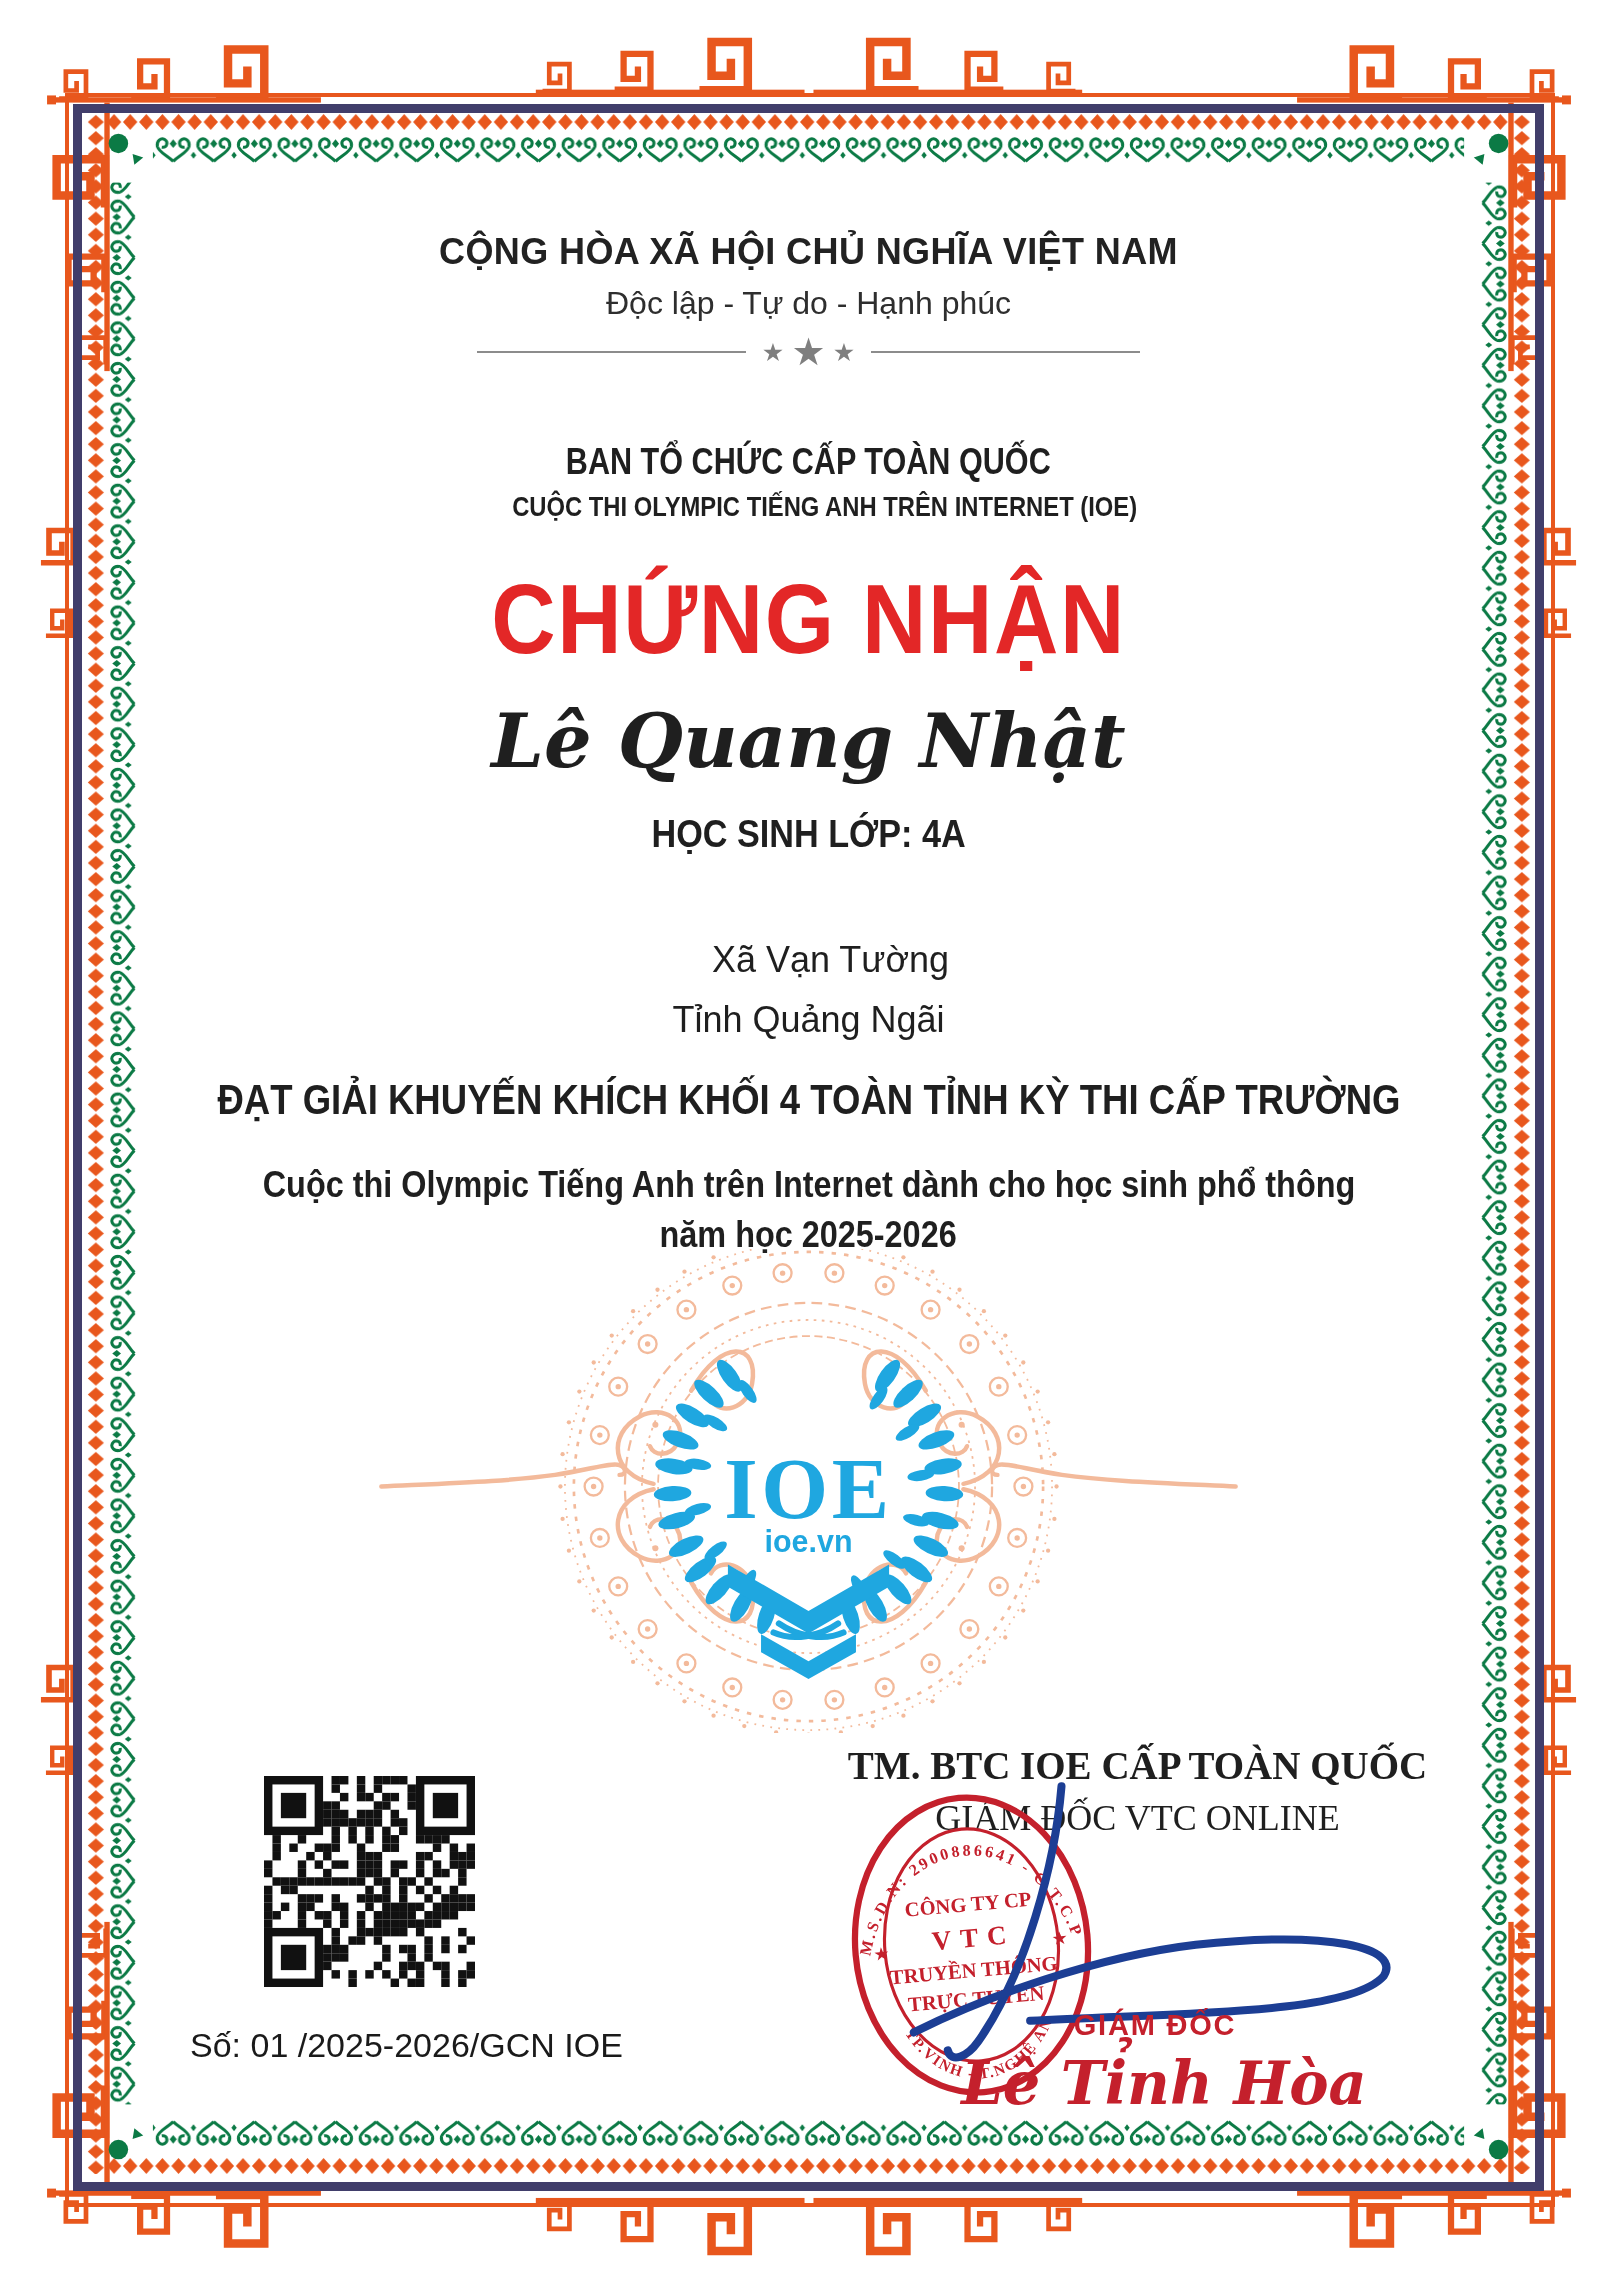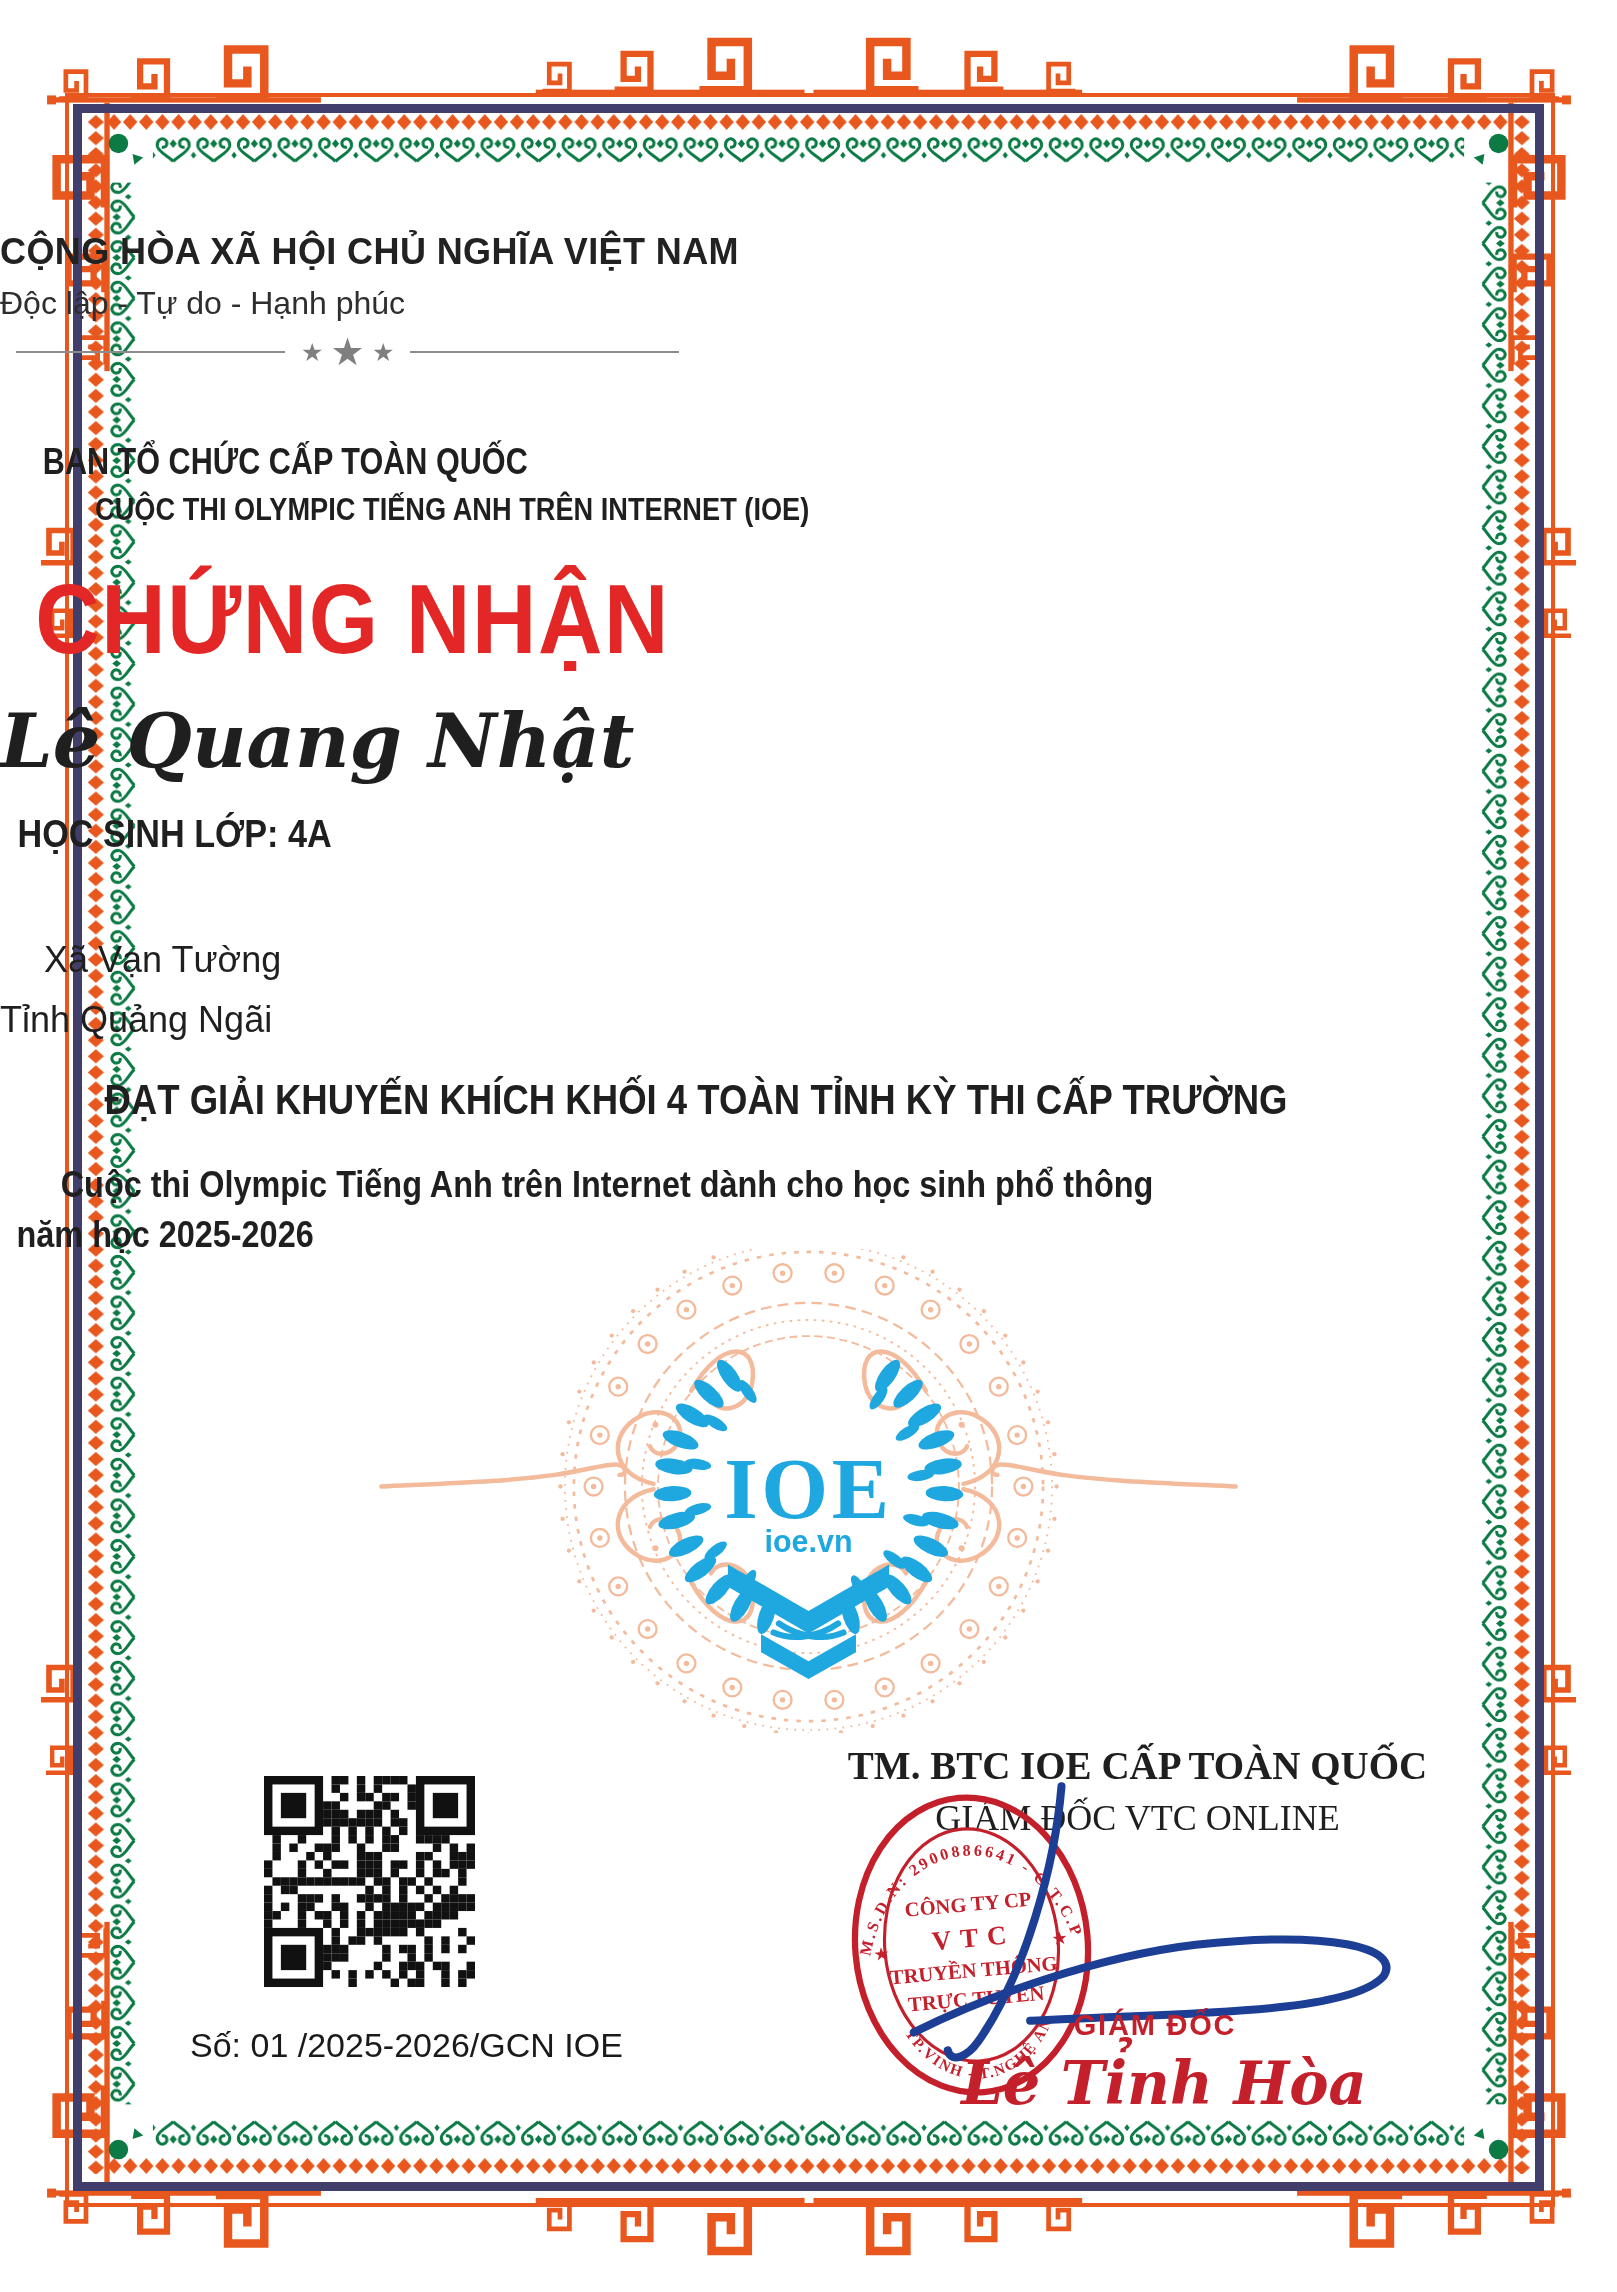--- a/index.html
+++ b/index.html
@@ -4,27 +4,27 @@
 <style>
   :root{
     --orange:#E8571D; --navy:#413E6B; --green:#0B7A45; --red:#E32727;
     --blue:#1FA7E0; --peach:#F3BA9B; --stamp:#C4202C; --sig:#1C3E94;
     --ink:#1F1F1F; --gray:#8C8C8C;
   }
   html,body{margin:0;padding:0;background:#fff;}
   .page{position:relative;width:1617px;height:2293px;background:#ffffff;overflow:hidden;
         font-family:"Liberation Sans",sans-serif;color:var(--ink);}
   .abs{position:absolute;}
-  .c{position:absolute;left:0;right:0;white-space:nowrap;}
+  .c{position:absolute;left:0;right:0;text-align:center;white-space:nowrap;}
   .cond{display:inline-block;transform:scaleX(.85);transform-origin:center;}
   .cond9{display:inline-block;transform:scaleX(.9);transform-origin:center;}
   .nat1{top:231px;font-size:36px;font-weight:bold;letter-spacing:0.4px;color:#222;}
   .nat2{top:285px;font-size:32px;color:#2e2e2e;}
   .org1{top:441px;font-size:36px;font-weight:bold;}
-  .org2{top:491px;font-size:32px;font-weight:bold;padding-left:32px;}
+  .org2{top:491px;font-size:28px;font-weight:bold;padding-left:32px;}
   .title{top:562px;font-size:99px;font-weight:bold;color:var(--red);letter-spacing:1.8px;}
   .name{top:697px;font-size:75px;font-weight:bold;font-style:italic;font-family:"DejaVu Serif",serif;}
   .cls{top:813px;font-size:38px;font-weight:bold;}
   .l1{top:878px;font-size:36px;}
   .l2{top:939px;font-size:36px;margin-left:44px;}
   .l3{top:999px;font-size:36px;}
   .award{top:1075px;font-size:43px;font-weight:bold;}
   .ct1{top:1164px;font-size:36px;font-weight:bold;}
   .ct2{top:1214px;font-size:36px;font-weight:bold;}
   .dateline{position:absolute;left:806px;width:627px;top:1687px;text-align:center;font-size:36px;white-space:nowrap;}

